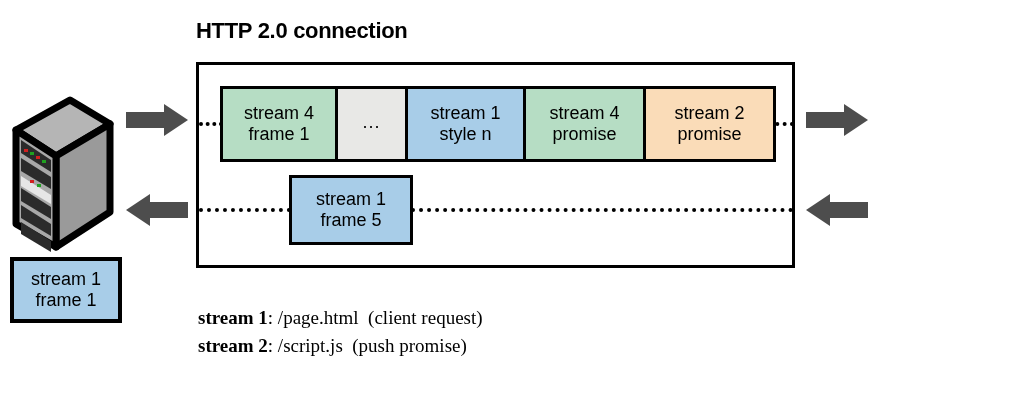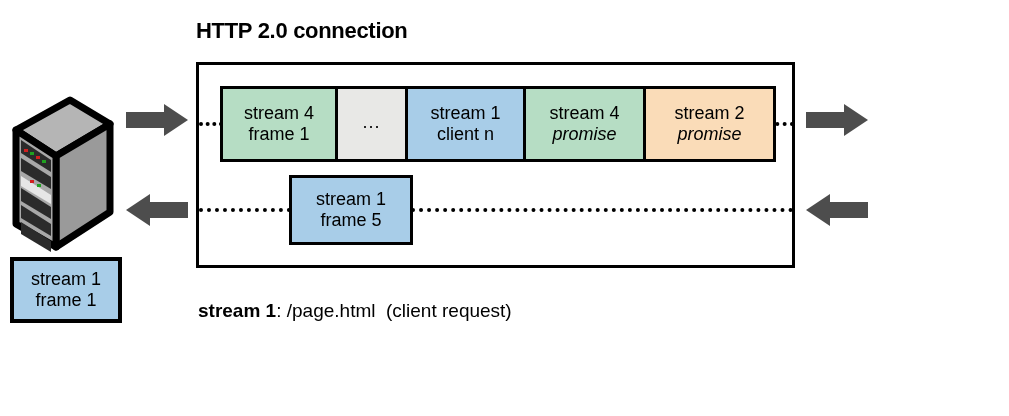--- a/index.html
+++ b/index.html
@@ -68,21 +68,21 @@
     align-items: center;
     justify-content: center;
     font-size: 18px;
     line-height: 1.15;
     color: #000;
     text-align: center;
     padding: 0 4px;
   }
   .frame-cell:last-child { border-right: none; }
   .frame-cell .l1, .frame-cell .l2 { display: block; white-space: nowrap; }
-  .frame-cell .italic { font-style: italic; }
+  .frame-cell .italic { }
   .dots-cell {
     font-size: 18px;
     letter-spacing: 1px;
     padding-bottom: 4px;
   }
 
   
   .frame-single {
     position: absolute;
     left: 289px;
@@ -122,24 +122,25 @@
     text-align: center;
   }
 
   
   .arrow { position: absolute; }
 
   
   .legend {
     position: absolute;
     left: 198px;
-    top: 297px;
+    top: 304px;
     font-size: 19px;
     color: #000;
     line-height: 1.45;
+    font-family: Liberation Serif, serif;
   }
   .legend-row { white-space: nowrap; }
   .legend-row .s-bold { font-weight: bold; }
 
   
   .server-icon { position: absolute; left: 8px; top: 92px; }
   .laptop-icon { position: absolute; left: 872px; top: 96px; }
 </style>
 </head>
 <body>
@@ -219,21 +220,21 @@
   <div class="frame-row" id="frame-row">
       <div class="frame-cell" style="background: rgb(182, 221, 196); width: 115px;">
         <span class="l1">stream 4</span>
         <span class="l2">frame 1</span>
       </div>
       <div class="frame-cell dots-cell" style="background: rgb(232, 232, 230); width: 70px;">
         <span class="l2">...</span>
       </div>
       <div class="frame-cell" style="background: rgb(168, 205, 232); width: 118px;">
         <span class="l1">stream 1</span>
-        <span class="l2">client n</span>
+        <span class="l2">style n</span>
       </div>
       <div class="frame-cell" style="background: rgb(182, 221, 196); width: 120px;">
         <span class="l1">stream 4</span>
         <span class="l2 italic">promise</span>
       </div>
       <div class="frame-cell" style="background: rgb(250, 220, 184); width: 127px;">
         <span class="l1">stream 2</span>
         <span class="l2 italic">promise</span>
       </div>
     </div>
@@ -243,15 +244,16 @@
     <span class="l2">frame 5</span>
   </div>
 
   <div class="frame-standalone">
     <span class="l1">stream 1</span>
     <span class="l2">frame 1</span>
   </div>
 
   <div class="legend" id="legend">
       <div class="legend-row"><span class="s-bold">stream 1</span><span>: </span><span>/page.html</span><span>&nbsp;&nbsp;(client request)</span></div>
+      <div class="legend-row"><span class="s-bold">stream 2</span><span>: </span><span>/script.js</span><span>&nbsp;&nbsp;(push promise)</span></div>
     </div>
 
 </div>
 
 </body></html>

